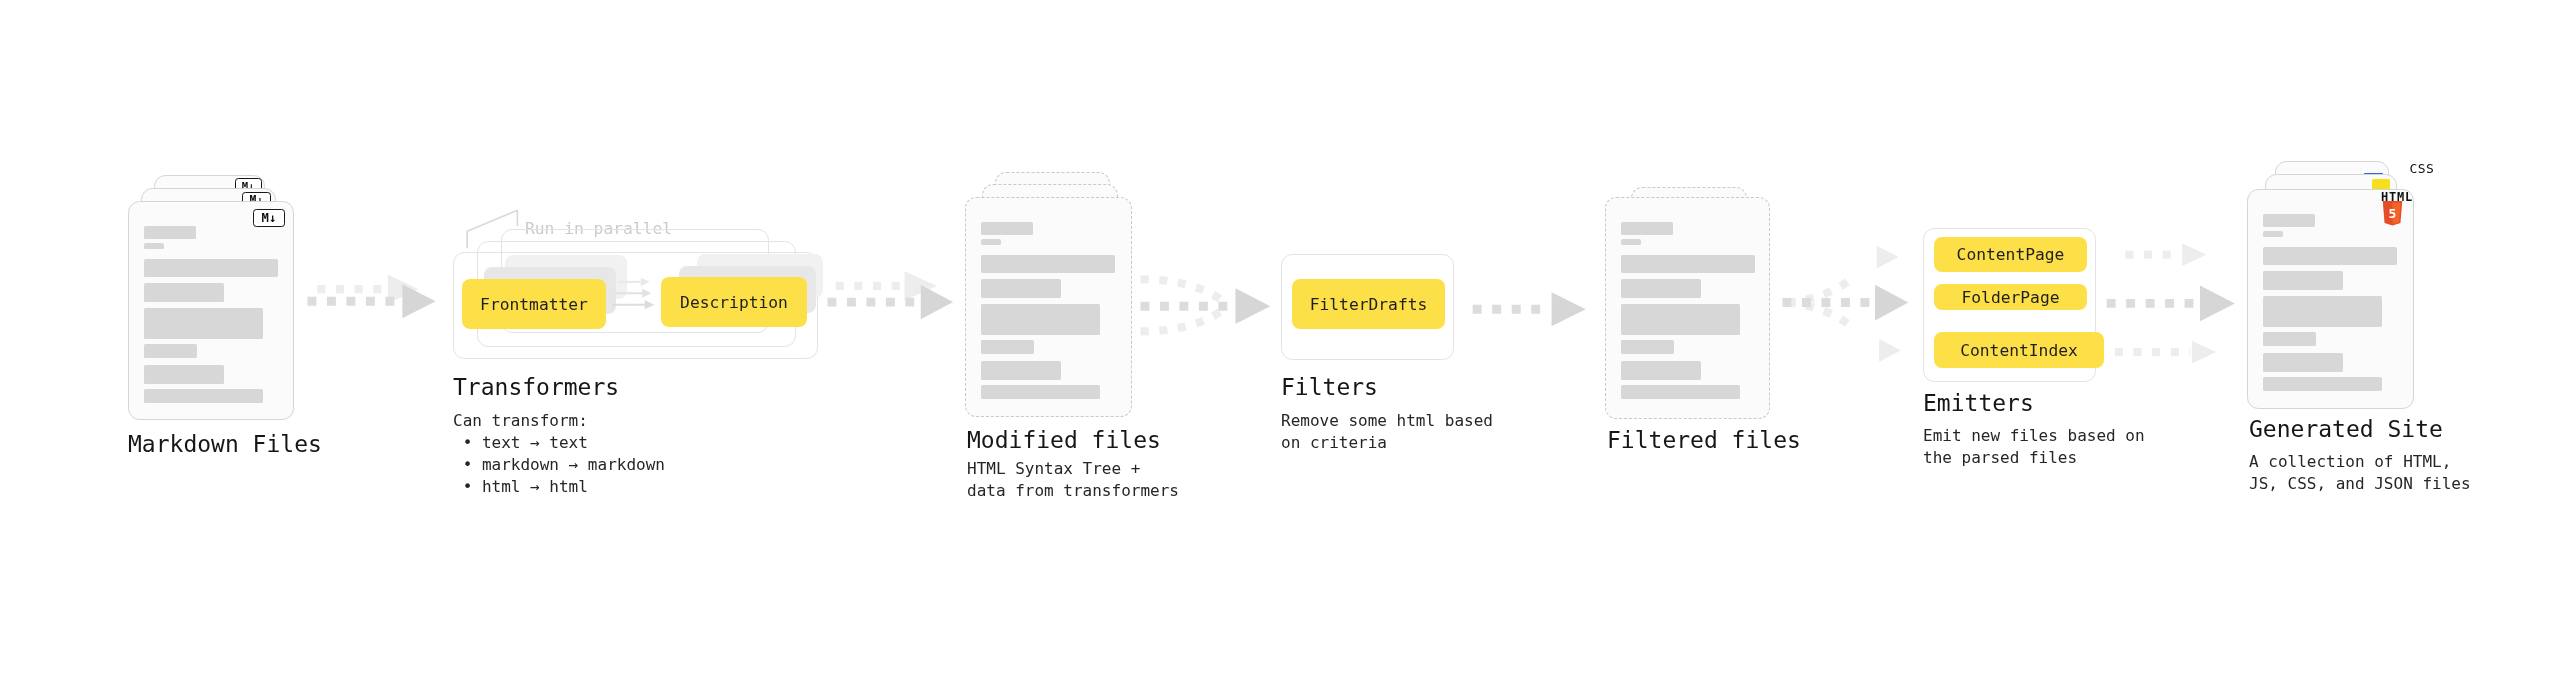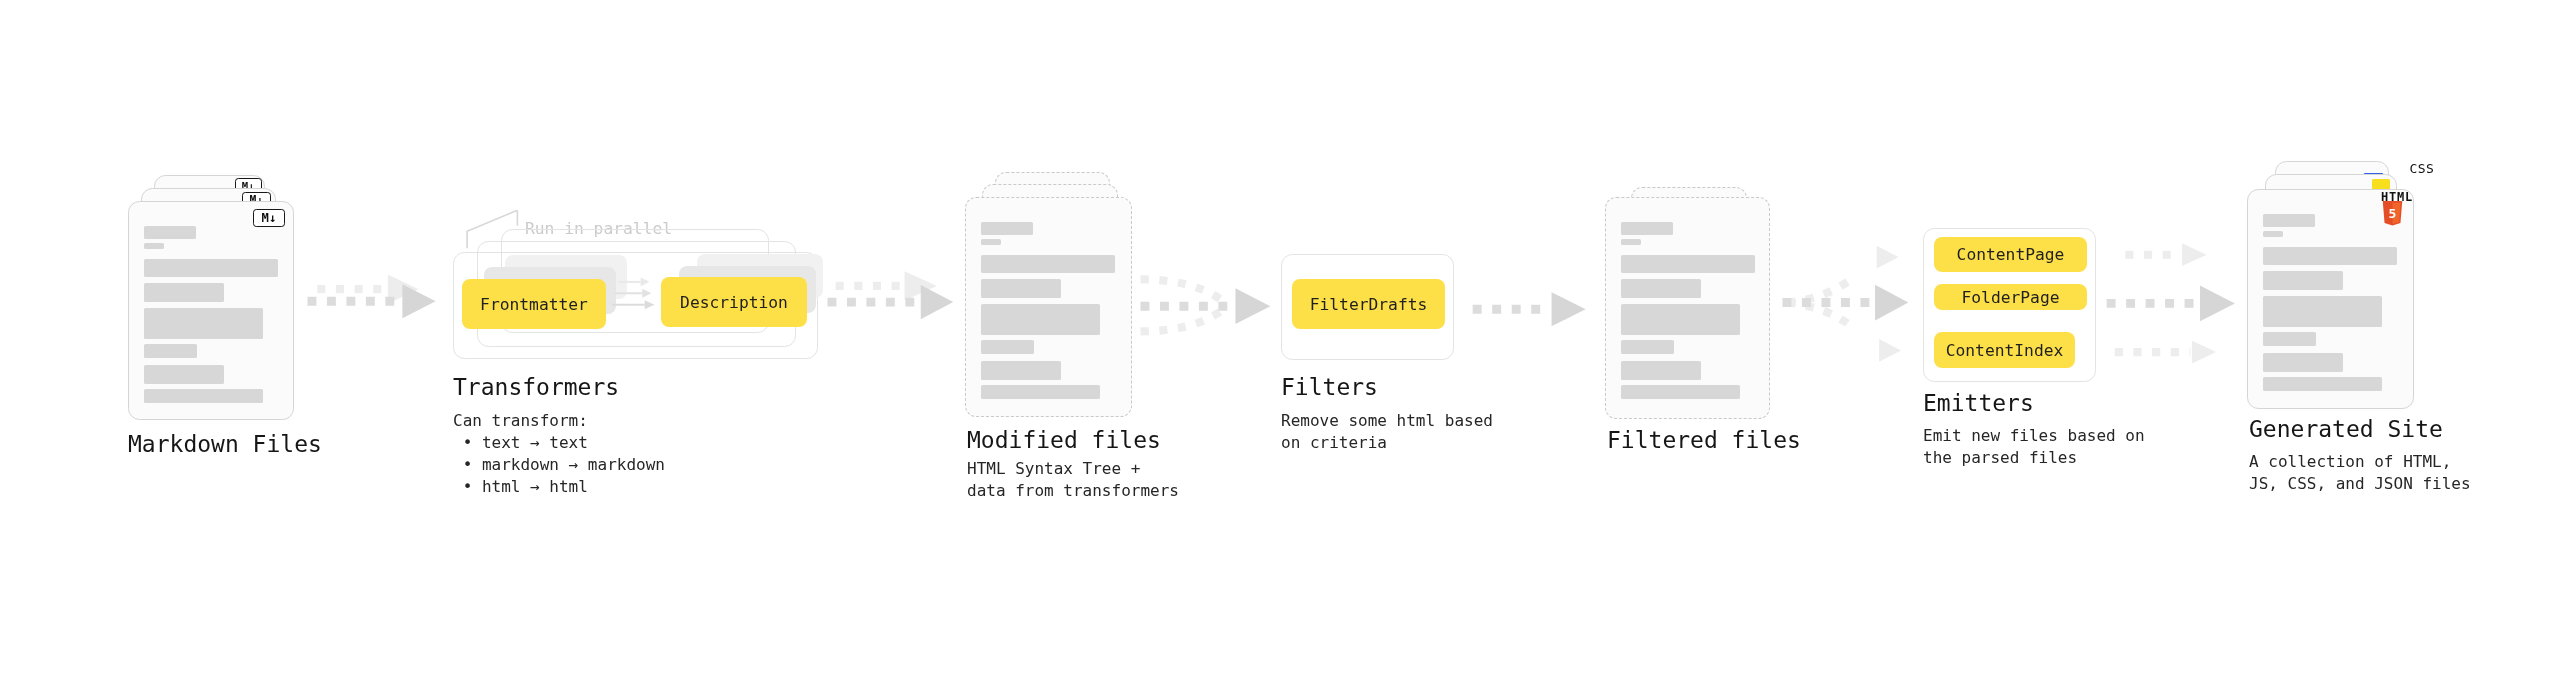--- a/index.html
+++ b/index.html
@@ -171,21 +171,21 @@
     <polygon points="124,7 124,35 151,21" fill="#ededed"></polygon>
     <path d="M14,77 Q64,82 98,110" stroke="#ededed" stroke-width="10" stroke-dasharray="10 13" fill="none"></path>
     <polygon points="127,122 127,150 154,136" fill="#ededed"></polygon>
     <line x1="8" y1="77" x2="120" y2="77" stroke="#dcdcdc" stroke-width="11" stroke-dasharray="11 13"></line>
     <polygon points="122,55 122,99 163,77" fill="#d6d6d6"></polygon>
   </svg>
 
   <div class="outline" style="left:1923px;top:228px;width:173px;height:154px;"></div>
   <div class="pill" style="left:1934px;top:237px;width:153px;height:35px;">ContentPage</div>
   <div class="pill" style="left:1934px;top:284px;width:153px;height:26px;">FolderPage</div>
-  <div class="pill" style="left:1934px;top:332px;width:141px;height:36px;">ContentIndex</div>
+  <div class="pill" style="left:1934px;top:332px;width:170px;height:36px;">ContentIndex</div>
   <div class="stage-title" style="left:1923px;top:391px;">Emitters</div>
   <div class="stage-desc" style="left:1923px;top:425px;">Emit new files based on
 the parsed files</div>
 
   <svg class="abs" style="left:2101px;top:236px;" width="142" height="134" viewBox="0 0 175 165">
     <line x1="30" y1="23" x2="98" y2="23" stroke="#ededed" stroke-width="10" stroke-dasharray="10 13"></line>
     <polygon points="100,9 100,37 130,23" fill="#ededed"></polygon>
     <line x1="7" y1="83" x2="120" y2="83" stroke="#dcdcdc" stroke-width="11" stroke-dasharray="11 13"></line>
     <polygon points="122,61 122,105 165,83" fill="#d6d6d6"></polygon>
     <line x1="17" y1="143" x2="110" y2="143" stroke="#ededed" stroke-width="10" stroke-dasharray="10 13"></line>

